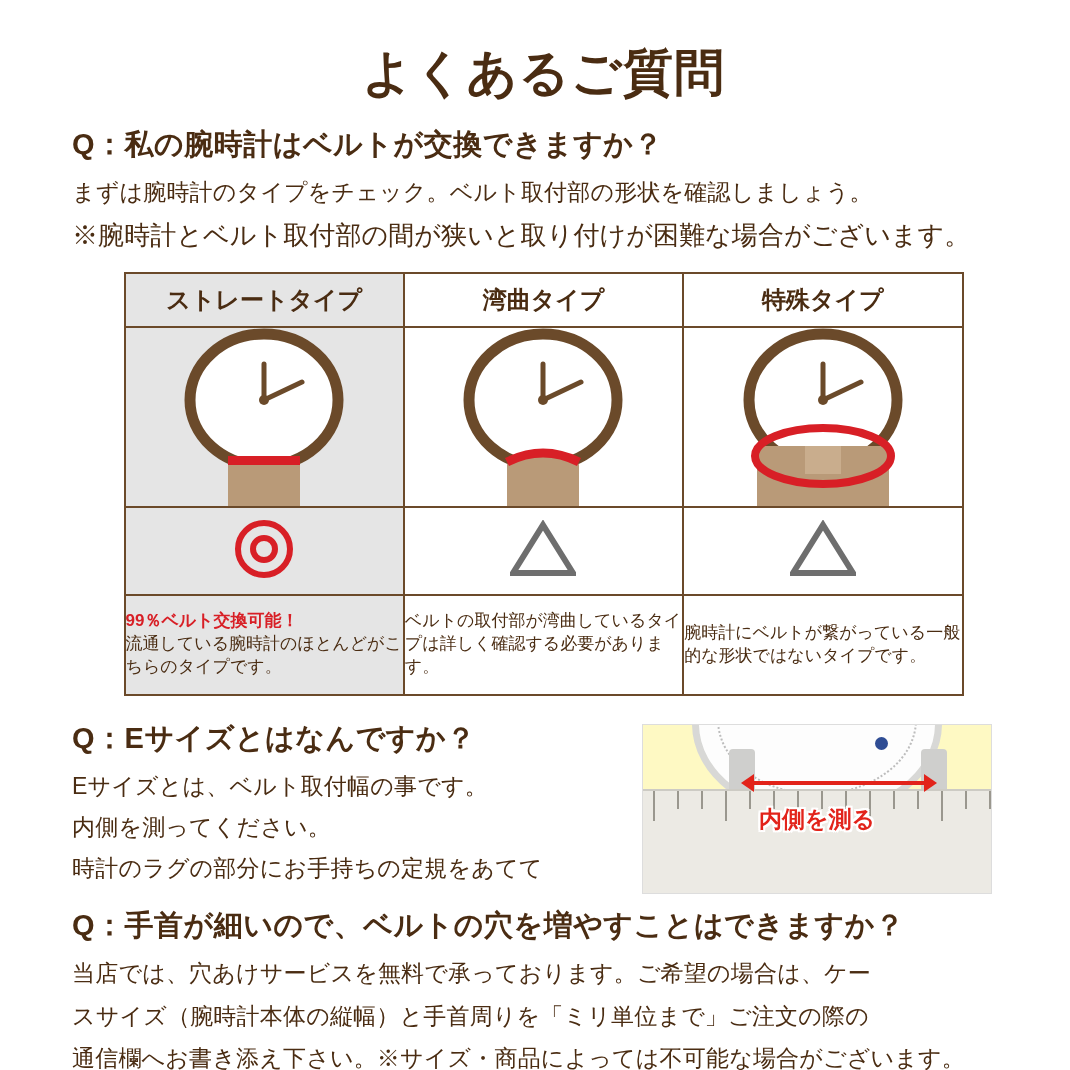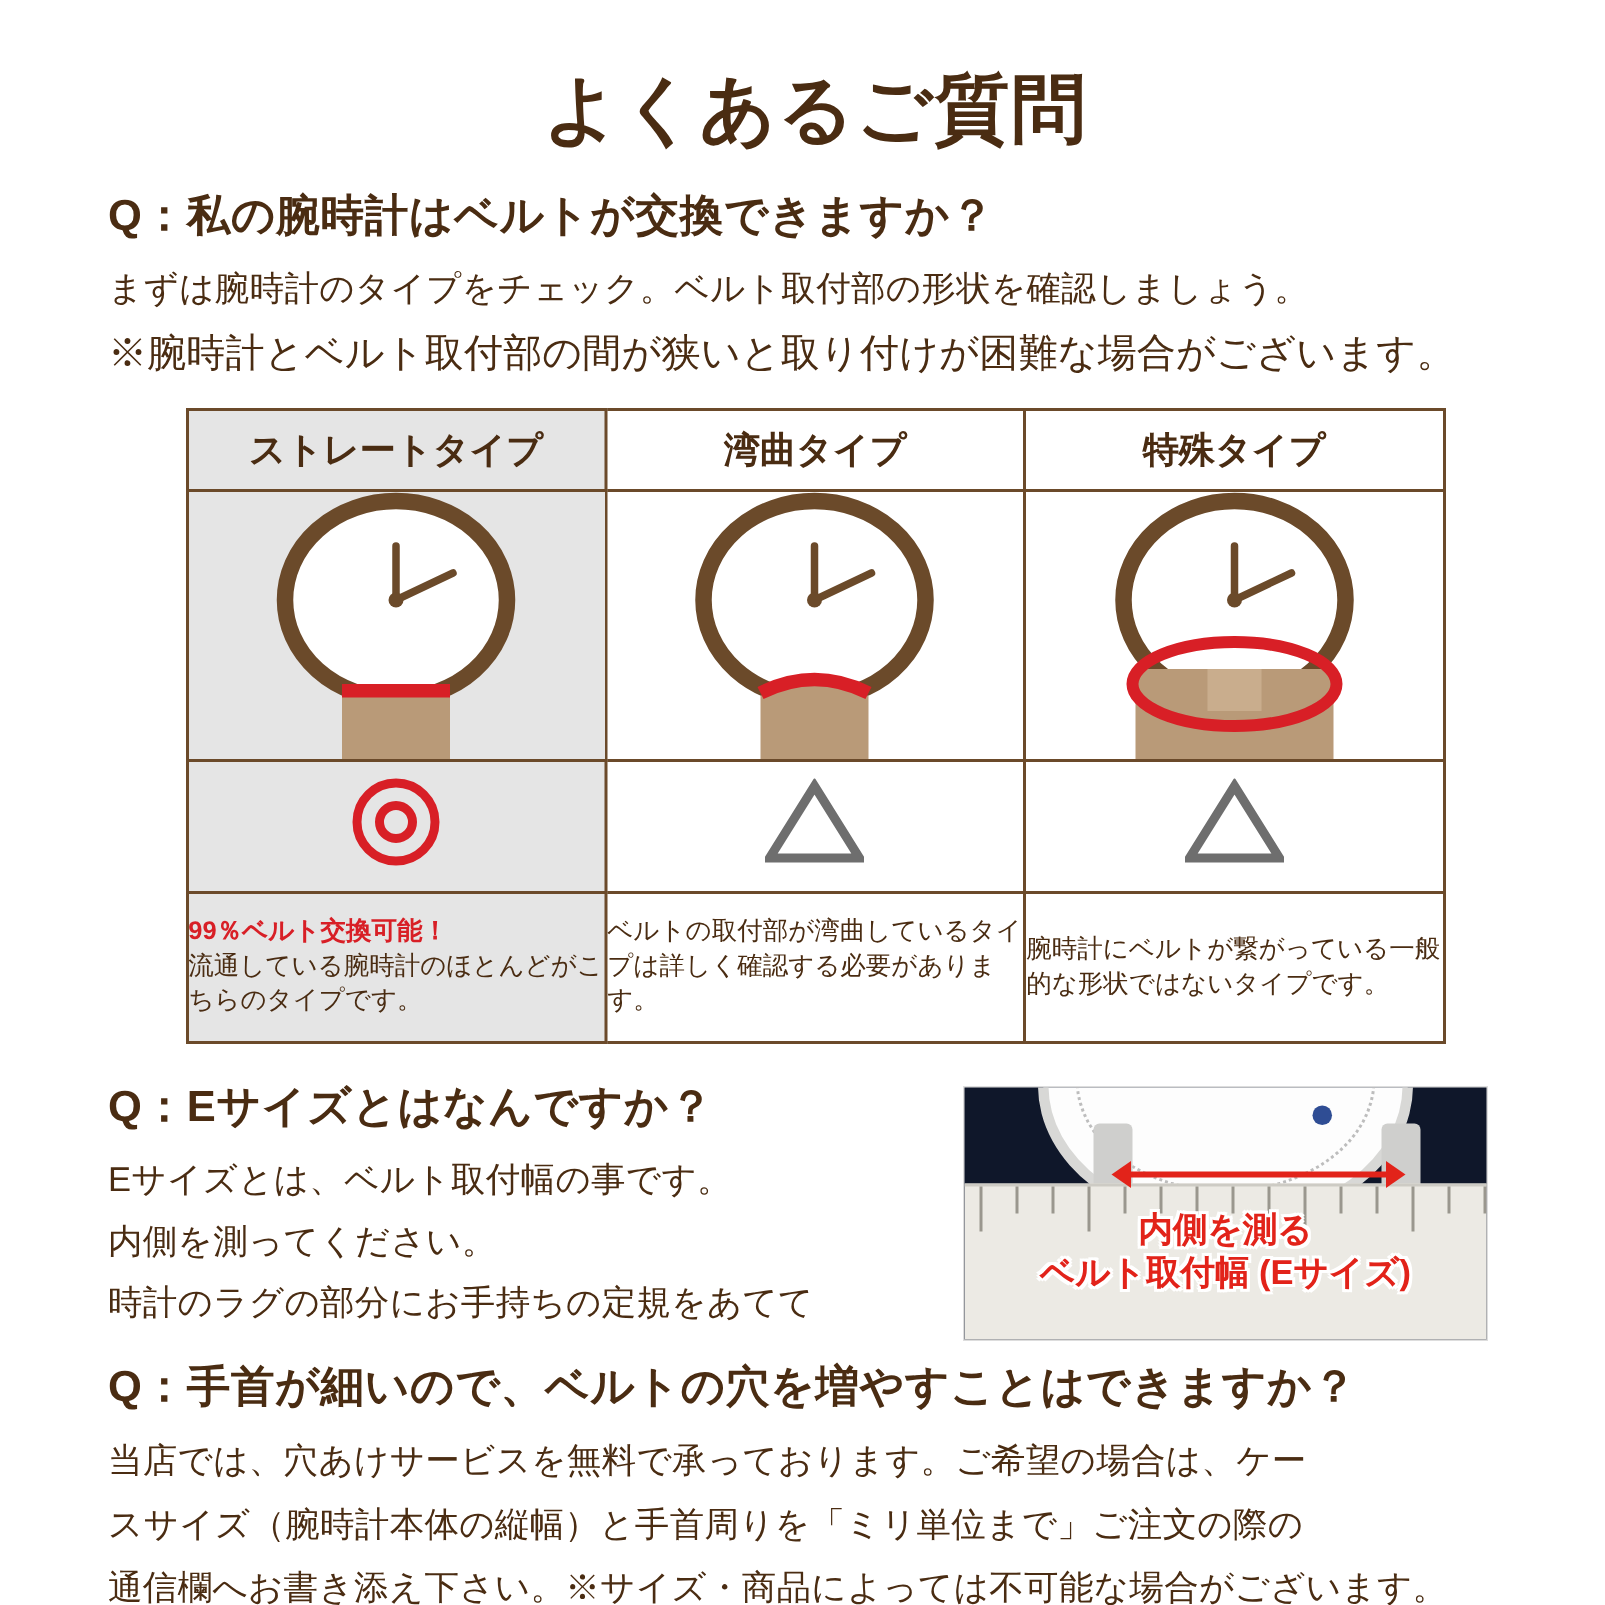--- a/index.html
+++ b/index.html
@@ -136,21 +136,21 @@
   .esize-left {
     width: 560px;
     flex: 0 0 560px;
   }
   .esize-photo {
     position: relative;
     width: 348px;
     height: 168px;
     margin-left: 10px;
     margin-top: 4px;
-    background: #0f172a;
+    background: #fef9c3;
     border: 1px solid #ddd;
     overflow: hidden;
   }
   .photo-watch-body {
     position: absolute;
     left: 50%;
     top: -96px;
     transform: translateX(-50%);
     width: 250px;
     height: 190px;
@@ -361,21 +361,20 @@
         <div class="tick" style="left:250px;height:18px;"></div>
         <div class="tick" style="left:274px;height:18px;"></div>
         <div class="tick" style="left:298px;height:30px;"></div>
         <div class="tick" style="left:322px;height:18px;"></div>
         <div class="tick" style="left:346px;height:18px;"></div>
         <div class="tick" style="left:370px;height:30px;"></div>
       </div>
       <div class="measure-arrow"></div>
       <div class="photo-caption">
         <span>内側を測る</span><br>
-        <span>ベルト取付幅 (Eサイズ)</span>
       </div>
     </div>
   </div>
 
   <div class="last-block">
     <div class="q-heading">Q：手首が細いので、ベルトの穴を増やすことはできますか？</div>
     <div class="body-text">当店では、穴あけサービスを無料で承っております。ご希望の場合は、ケー</div>
     <div class="body-text">スサイズ（腕時計本体の縦幅）と手首周りを「ミリ単位まで」ご注文の際の</div>
     <div class="body-text">通信欄へお書き添え下さい。※サイズ・商品によっては不可能な場合がございます。</div>
   </div>

